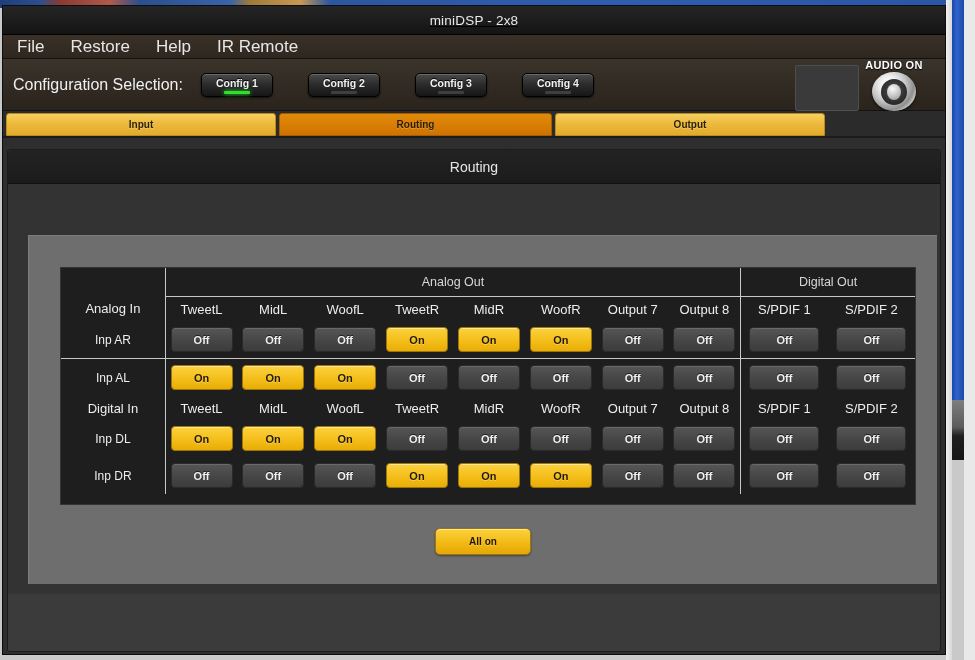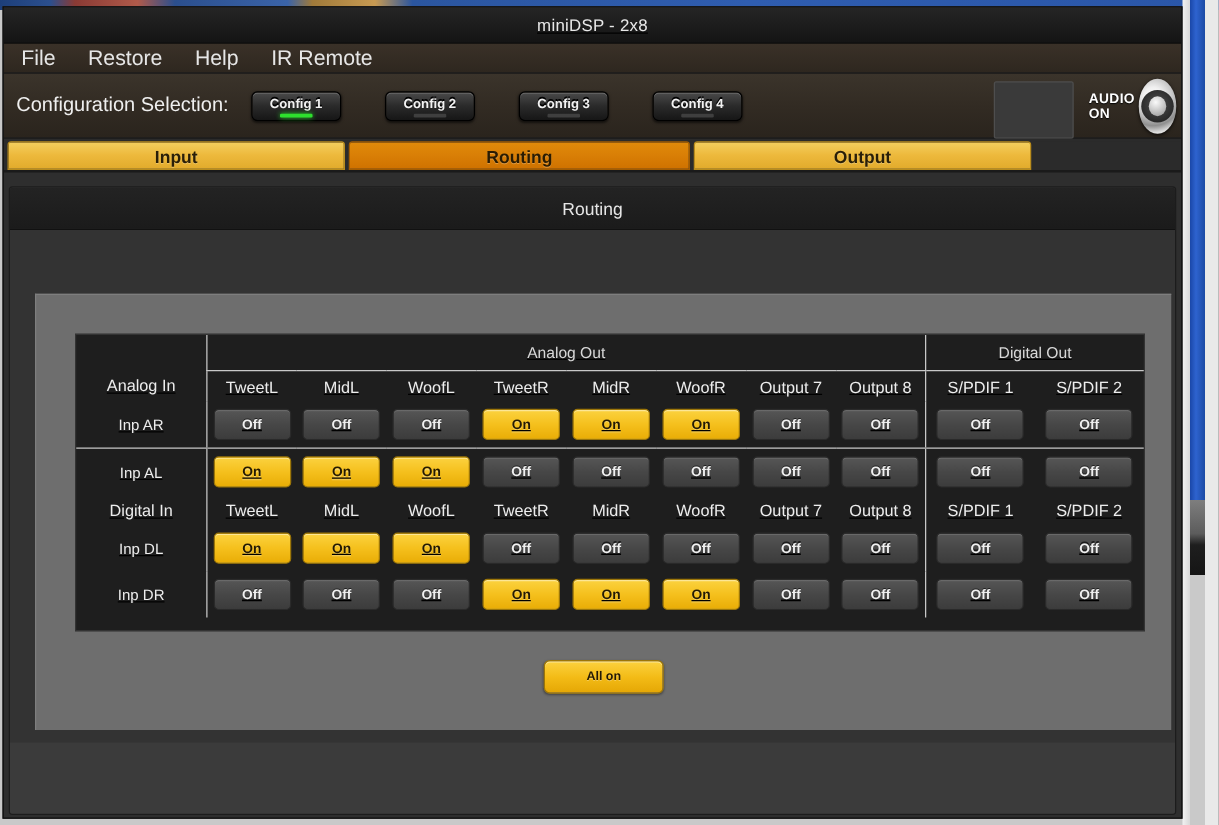--- a/index.html
+++ b/index.html
@@ -114,23 +114,23 @@
   }
 
   .audio-box {
     position: absolute; right: 86px; top: 6px;
     width: 62px; height: 44px;
     background: #3a3a3a;
     border: 1px solid #4e4e4e;
     border-radius: 2px;
   }
   .audio-on-wrap {
-    position: absolute; right: 4px; top: 0px;
+    position: absolute; right: 16px; top: 0px;
     width: 70px; height: 52px;
-    display: flex; flex-direction: row; align-items: center;
+    display: flex; flex-direction: column; align-items: center;
   }
   .audio-on-label {
     color: #fff; font-size: 11px; font-weight: bold;
     letter-spacing: .3px;
     text-shadow: 0 1px 1px #000;
     margin-bottom: 1px;
   }
   .audio-knob {
     width: 44px; height: 44px; border-radius: 50%;
     background: radial-gradient(circle at 38% 33%, #ffffff 0%, #f0f0f0 22%, #c6c6c6 45%, #8f8f8f 66%, #dedede 82%, #f7f7f7 100%);
@@ -152,21 +152,21 @@
     height: 23px;
     background: #2b2b2b;
     display: flex;
     padding: 2px 0 0 3px;
     position: relative;
     border-bottom: 2px solid #1a1a1a;
   }
   .tab {
     height: 21px;
     display: flex; align-items: center; justify-content: center;
-    font-size: 14px; font-weight: bold;
+    font-size: 10px; font-weight: bold;
     color: #2a1f08;
     border-radius: 3px 3px 0 0;
     margin-right: 3px;
     cursor: pointer;
     text-shadow: 0 1px 0 rgba(255,255,255,.25);
   }
   .tab.inactive {
     background: linear-gradient(to bottom, #f4cf5e, #edb93c 48%, #e2ab2c);
     border: 1px solid #b98c1c;
   }
@@ -220,21 +220,20 @@
     width: 856px; height: 238px;
     background: #1e1e1e;
     border: 1px solid #333;
     box-sizing: border-box;
   }
 
   table.matrix {
     border-collapse: collapse;
     width: 100%;
     table-layout: fixed;
-    text-decoration: underline;
   }
   table.matrix td, table.matrix th {
     padding: 0;
     text-align: center;
     vertical-align: middle;
   }
   .col-in    { width: 103px; }
   .col-out   { width: 71px; }
   .col-spd   { width: 86px; }
 

